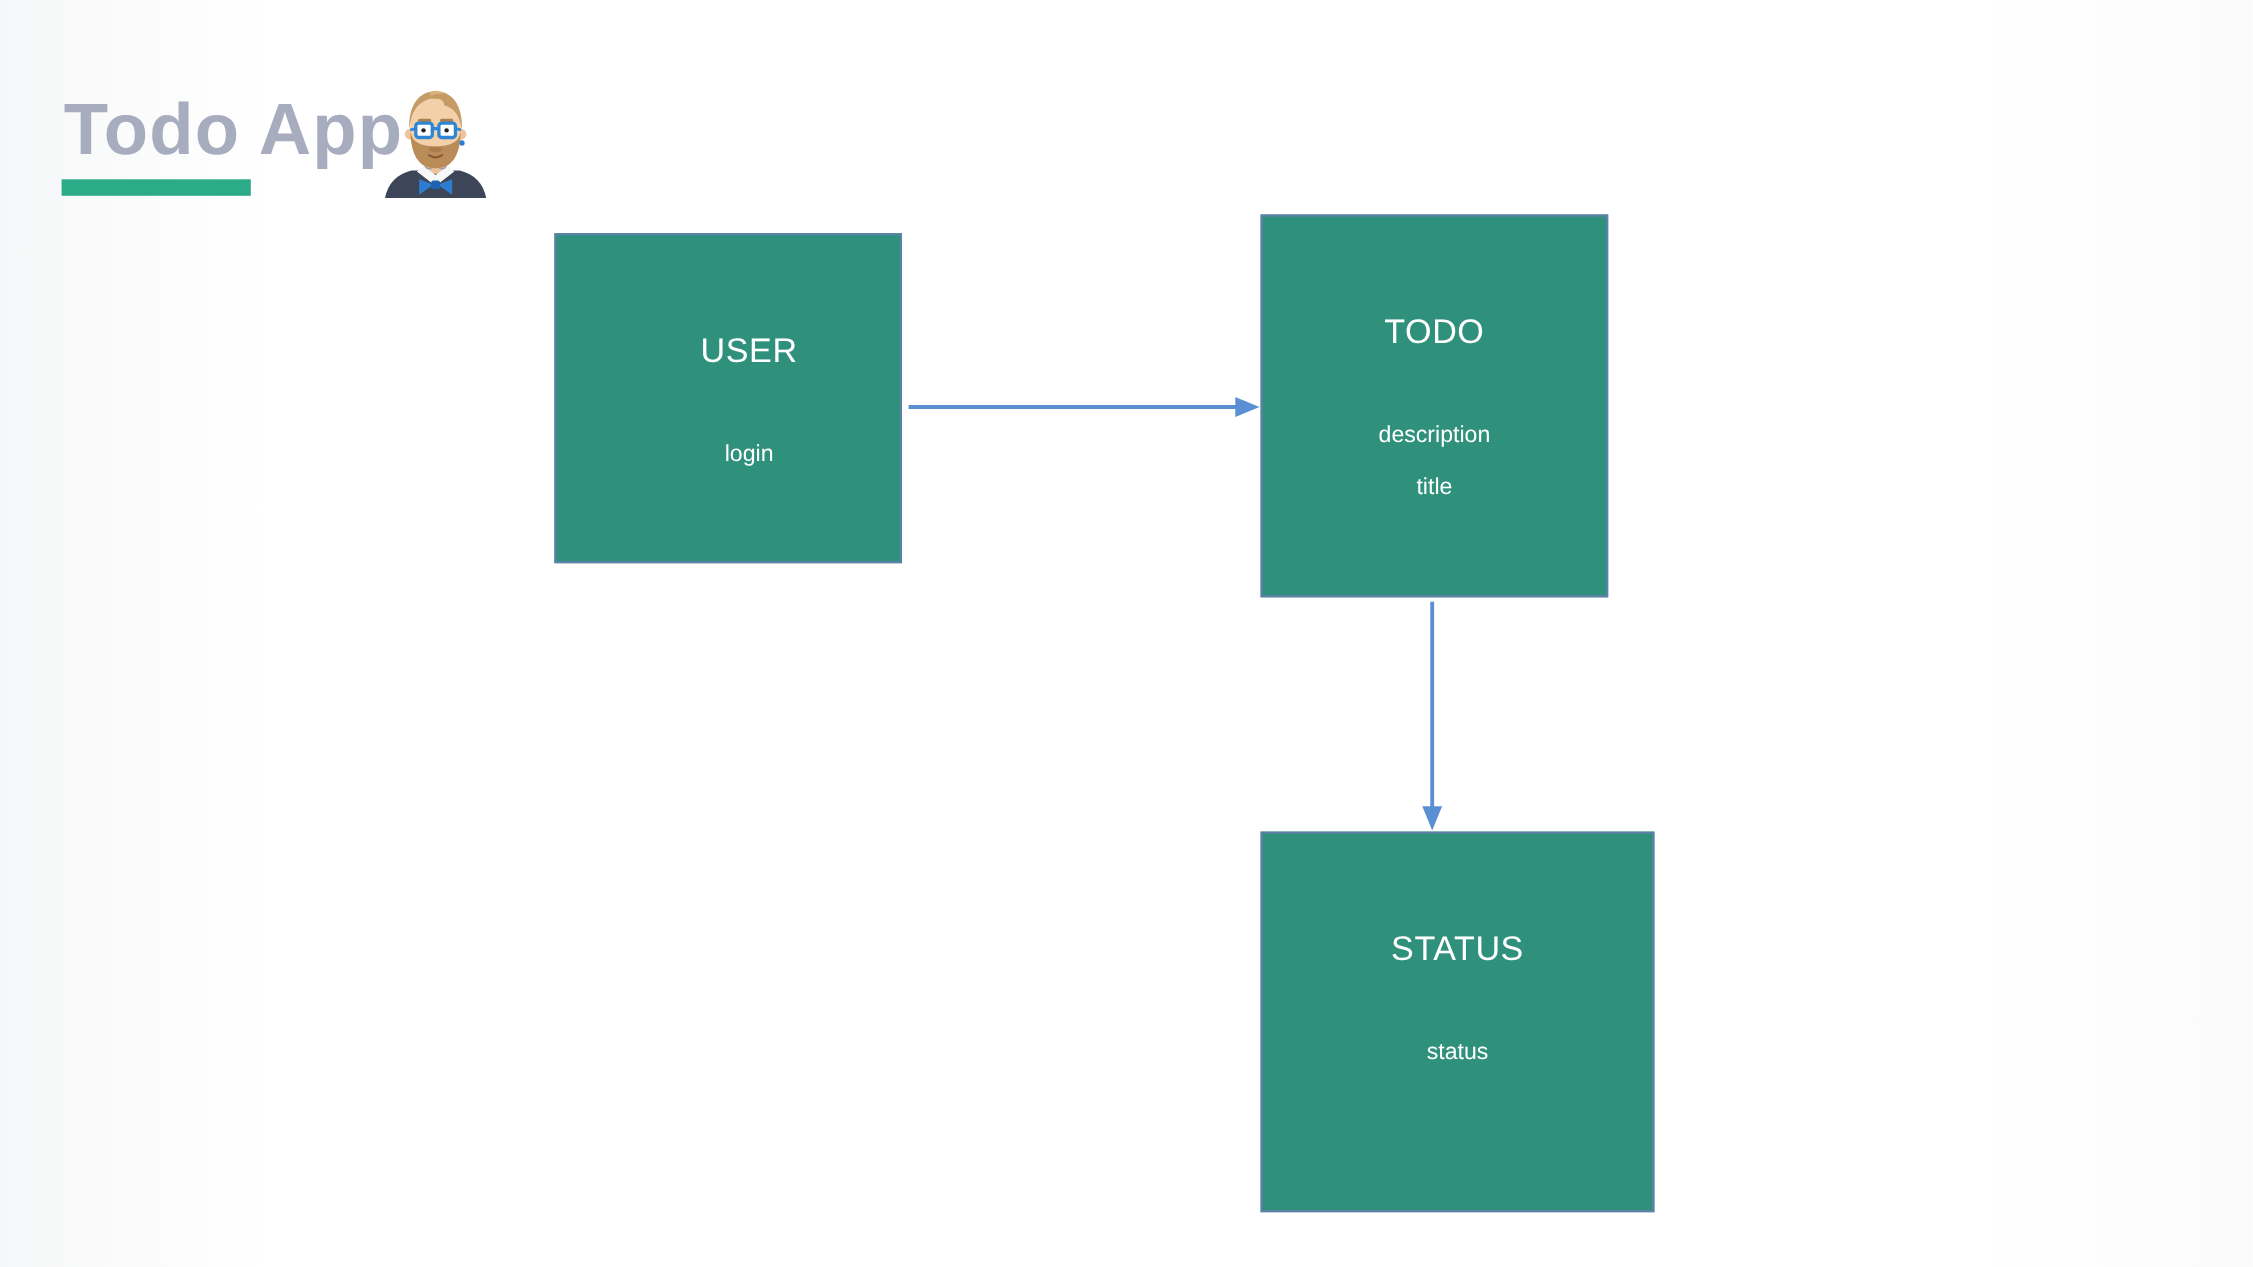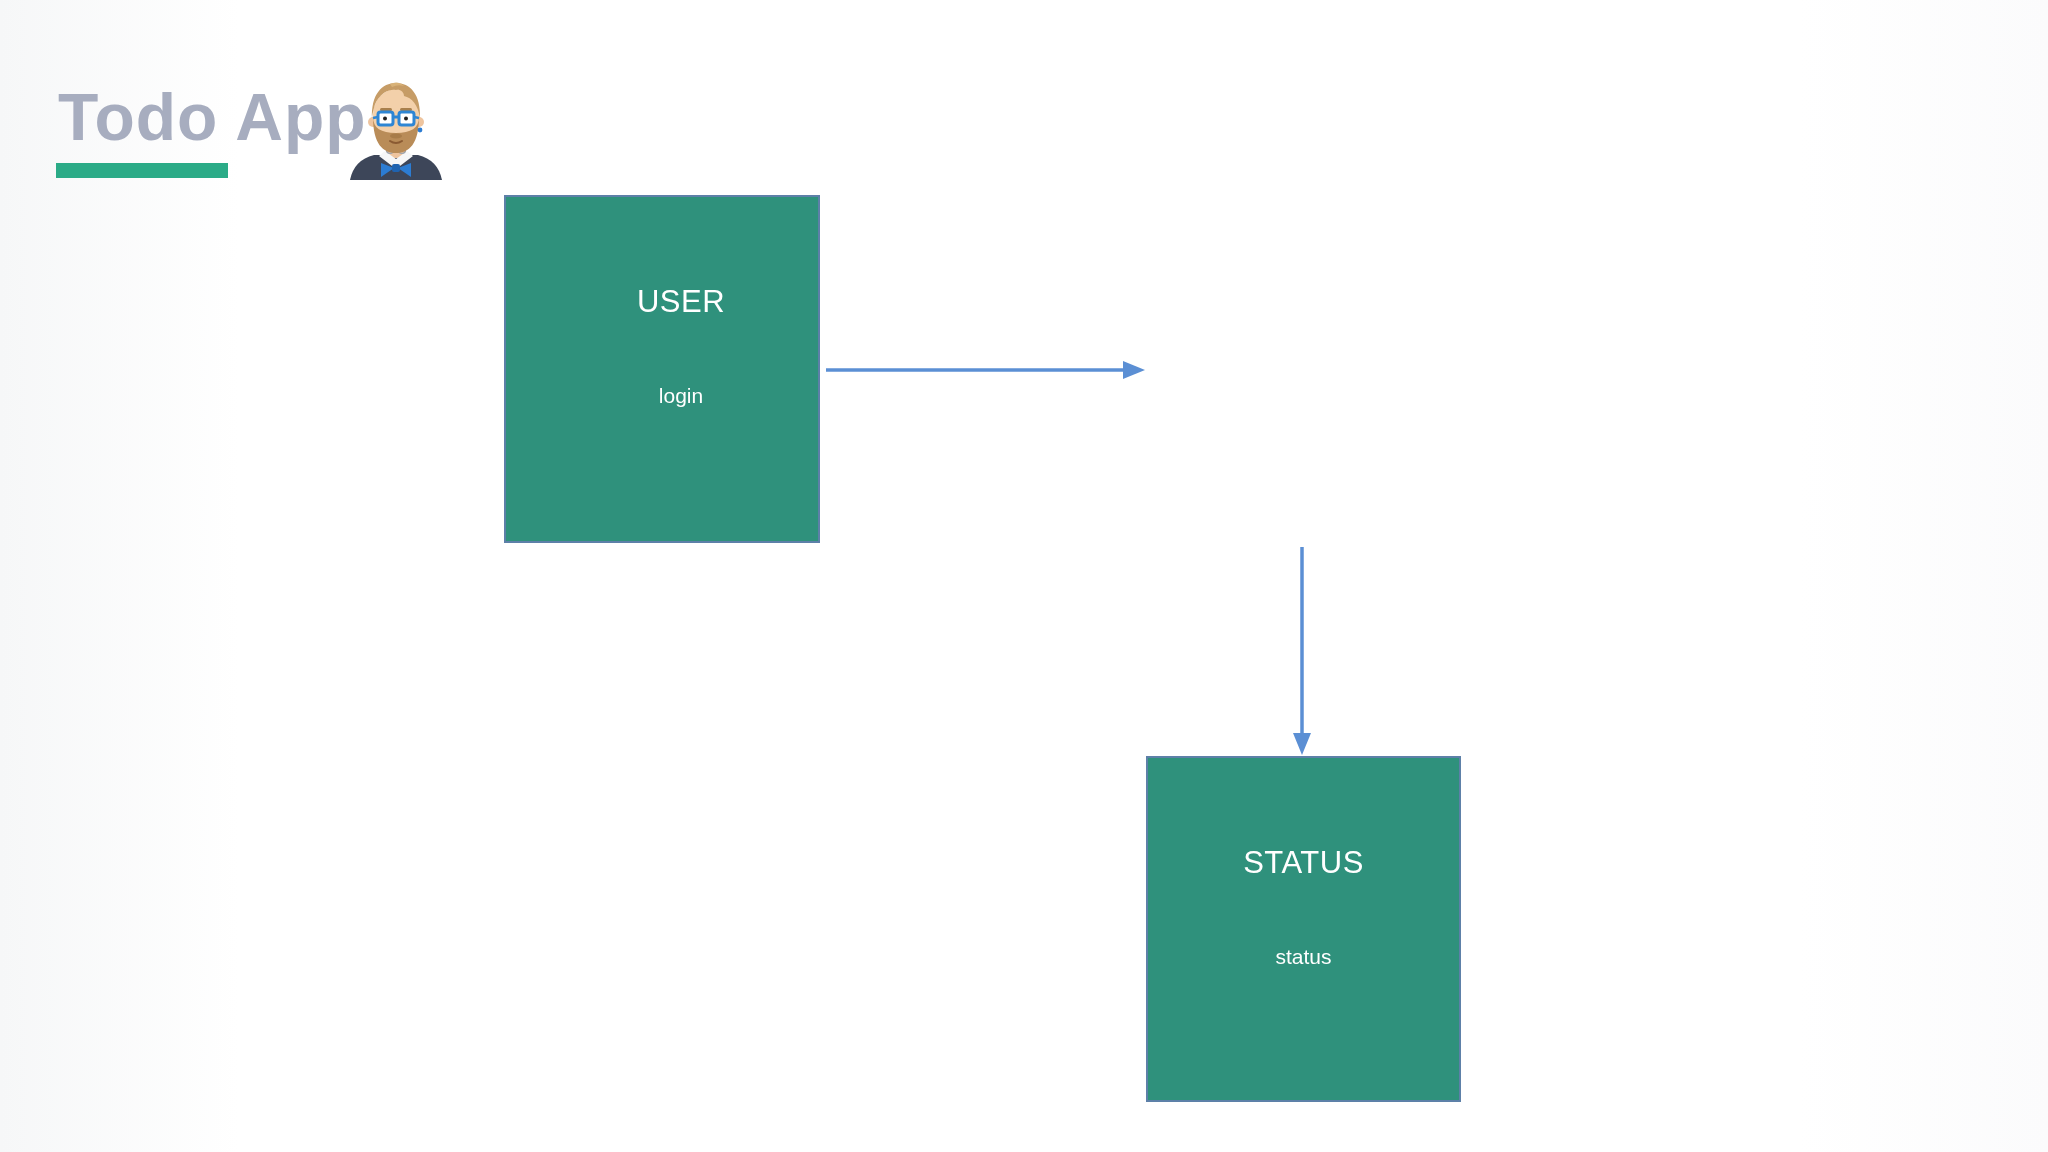--- a/index.html
+++ b/index.html
@@ -49,23 +49,23 @@
 
   
   .entity {
     position: absolute;
     box-sizing: border-box;
     background: #2f917c;
     border: 2px solid #5d80a8;
     color: #ffffff;
     text-align: center;
   }
-  .entity-user   { left: 504px;  top: 195px; width: 316px; height: 348px; padding-left: 38px; }
+  .entity-user   { left: 504px;  top: 212px; width: 316px; height: 300px; padding-left: 38px; }
   .entity-todo   { left: 1146px; top: 195px; width: 316px; height: 348px; }
-  .entity-status { left: 1146px; top: 756px; width: 315px; height: 346px; }
+  .entity-status { left: 1146px; top: 756px; width: 358px; height: 346px; }
 
   .entity-name {
     margin-top: 85px;
     font-size: 31px;
     line-height: 40px;
     letter-spacing: 0.5px;
     font-weight: 400;
   }
   .entity-attrs {
     margin-top: 50px;
@@ -140,20 +140,27 @@
     <circle cx="74" cy="60" r="2.4" fill="#2c7cd2"></circle>
   </svg>
 
   <div class="entity entity-user">
     <div class="entity-name">USER</div>
     <div class="entity-attrs">
       <span class="entity-attr">login</span>
     </div>
   </div>
 
+  <div class="entity entity-todo">
+    <div class="entity-name">TODO</div>
+    <div class="entity-attrs">
+      <span class="entity-attr">description</span>
+      <span class="entity-attr">title</span>
+    </div>
+  </div>
 
   <div class="entity entity-status">
     <div class="entity-name">STATUS</div>
     <div class="entity-attrs">
       <span class="entity-attr">status</span>
     </div>
   </div>
 
   <svg class="arrows" aria-hidden="true">
     <g>

